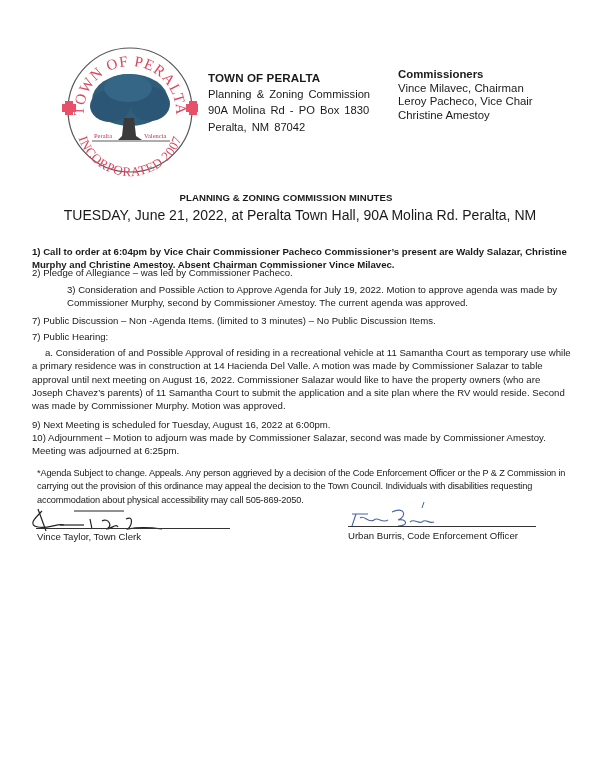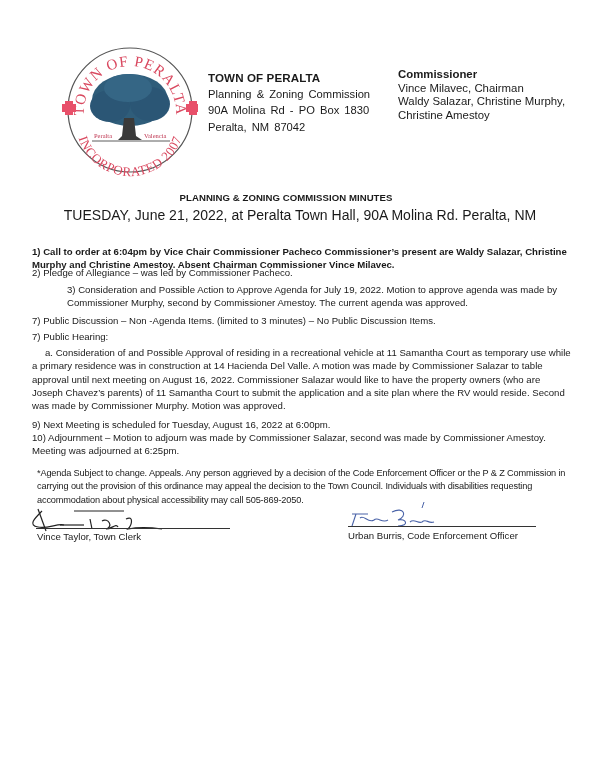--- a/index.html
+++ b/index.html
@@ -61,23 +61,23 @@
 </svg>
 
 <div id="letterhead">
   <div class="title">TOWN OF PERALTA</div>
   <div class="line">Planning &amp; Zoning Commission</div>
   <div class="line">90A Molina Rd - PO Box 1830</div>
   <div class="line">Peralta, NM 87042</div>
 </div>
 
 <div id="commissioners">
-  <div class="title">Commissioner</div>
+  <div class="title">Commissioners</div>
   <div>Vince Milavec, Chairman</div>
-  <div>Waldy Salazar, Christine Murphy,</div>
+  <div>Leroy Pacheco, Vice Chair</div>
   <div>Christine Amestoy</div>
 </div>
 
 <div id="doc-title">PLANNING &amp; ZONING COMMISSION MINUTES</div>
 <div id="doc-subtitle">TUESDAY, June 21, 2022, at Peralta Town Hall, 90A Molina Rd. Peralta, NM</div>
 
 <div class="para" style="top:245px;font-weight:bold;">1)  Call to  order at 6:04pm by Vice Chair Commissioner Pacheco Commissioner’s present are Waldy Salazar, Christine Murphy and Christine Amestoy. Absent Chairman Commissioner Vince Milavec.</div>
 <div class="para" style="top:266px;">2)  Pledge of  Allegiance – was led by Commissioner Pacheco.</div>
 <div class="para" style="top:283px;margin-left:35px;">3)  Consideration and Possible Action to Approve Agenda for July 19, 2022. Motion to approve agenda was made by Commissioner Murphy, second by Commissioner Amestoy. The current agenda was approved.</div>
 <div class="para" style="top:314px;">7)   Public Discussion – Non -Agenda Items. (limited to 3 minutes) – No Public Discussion Items.</div>

